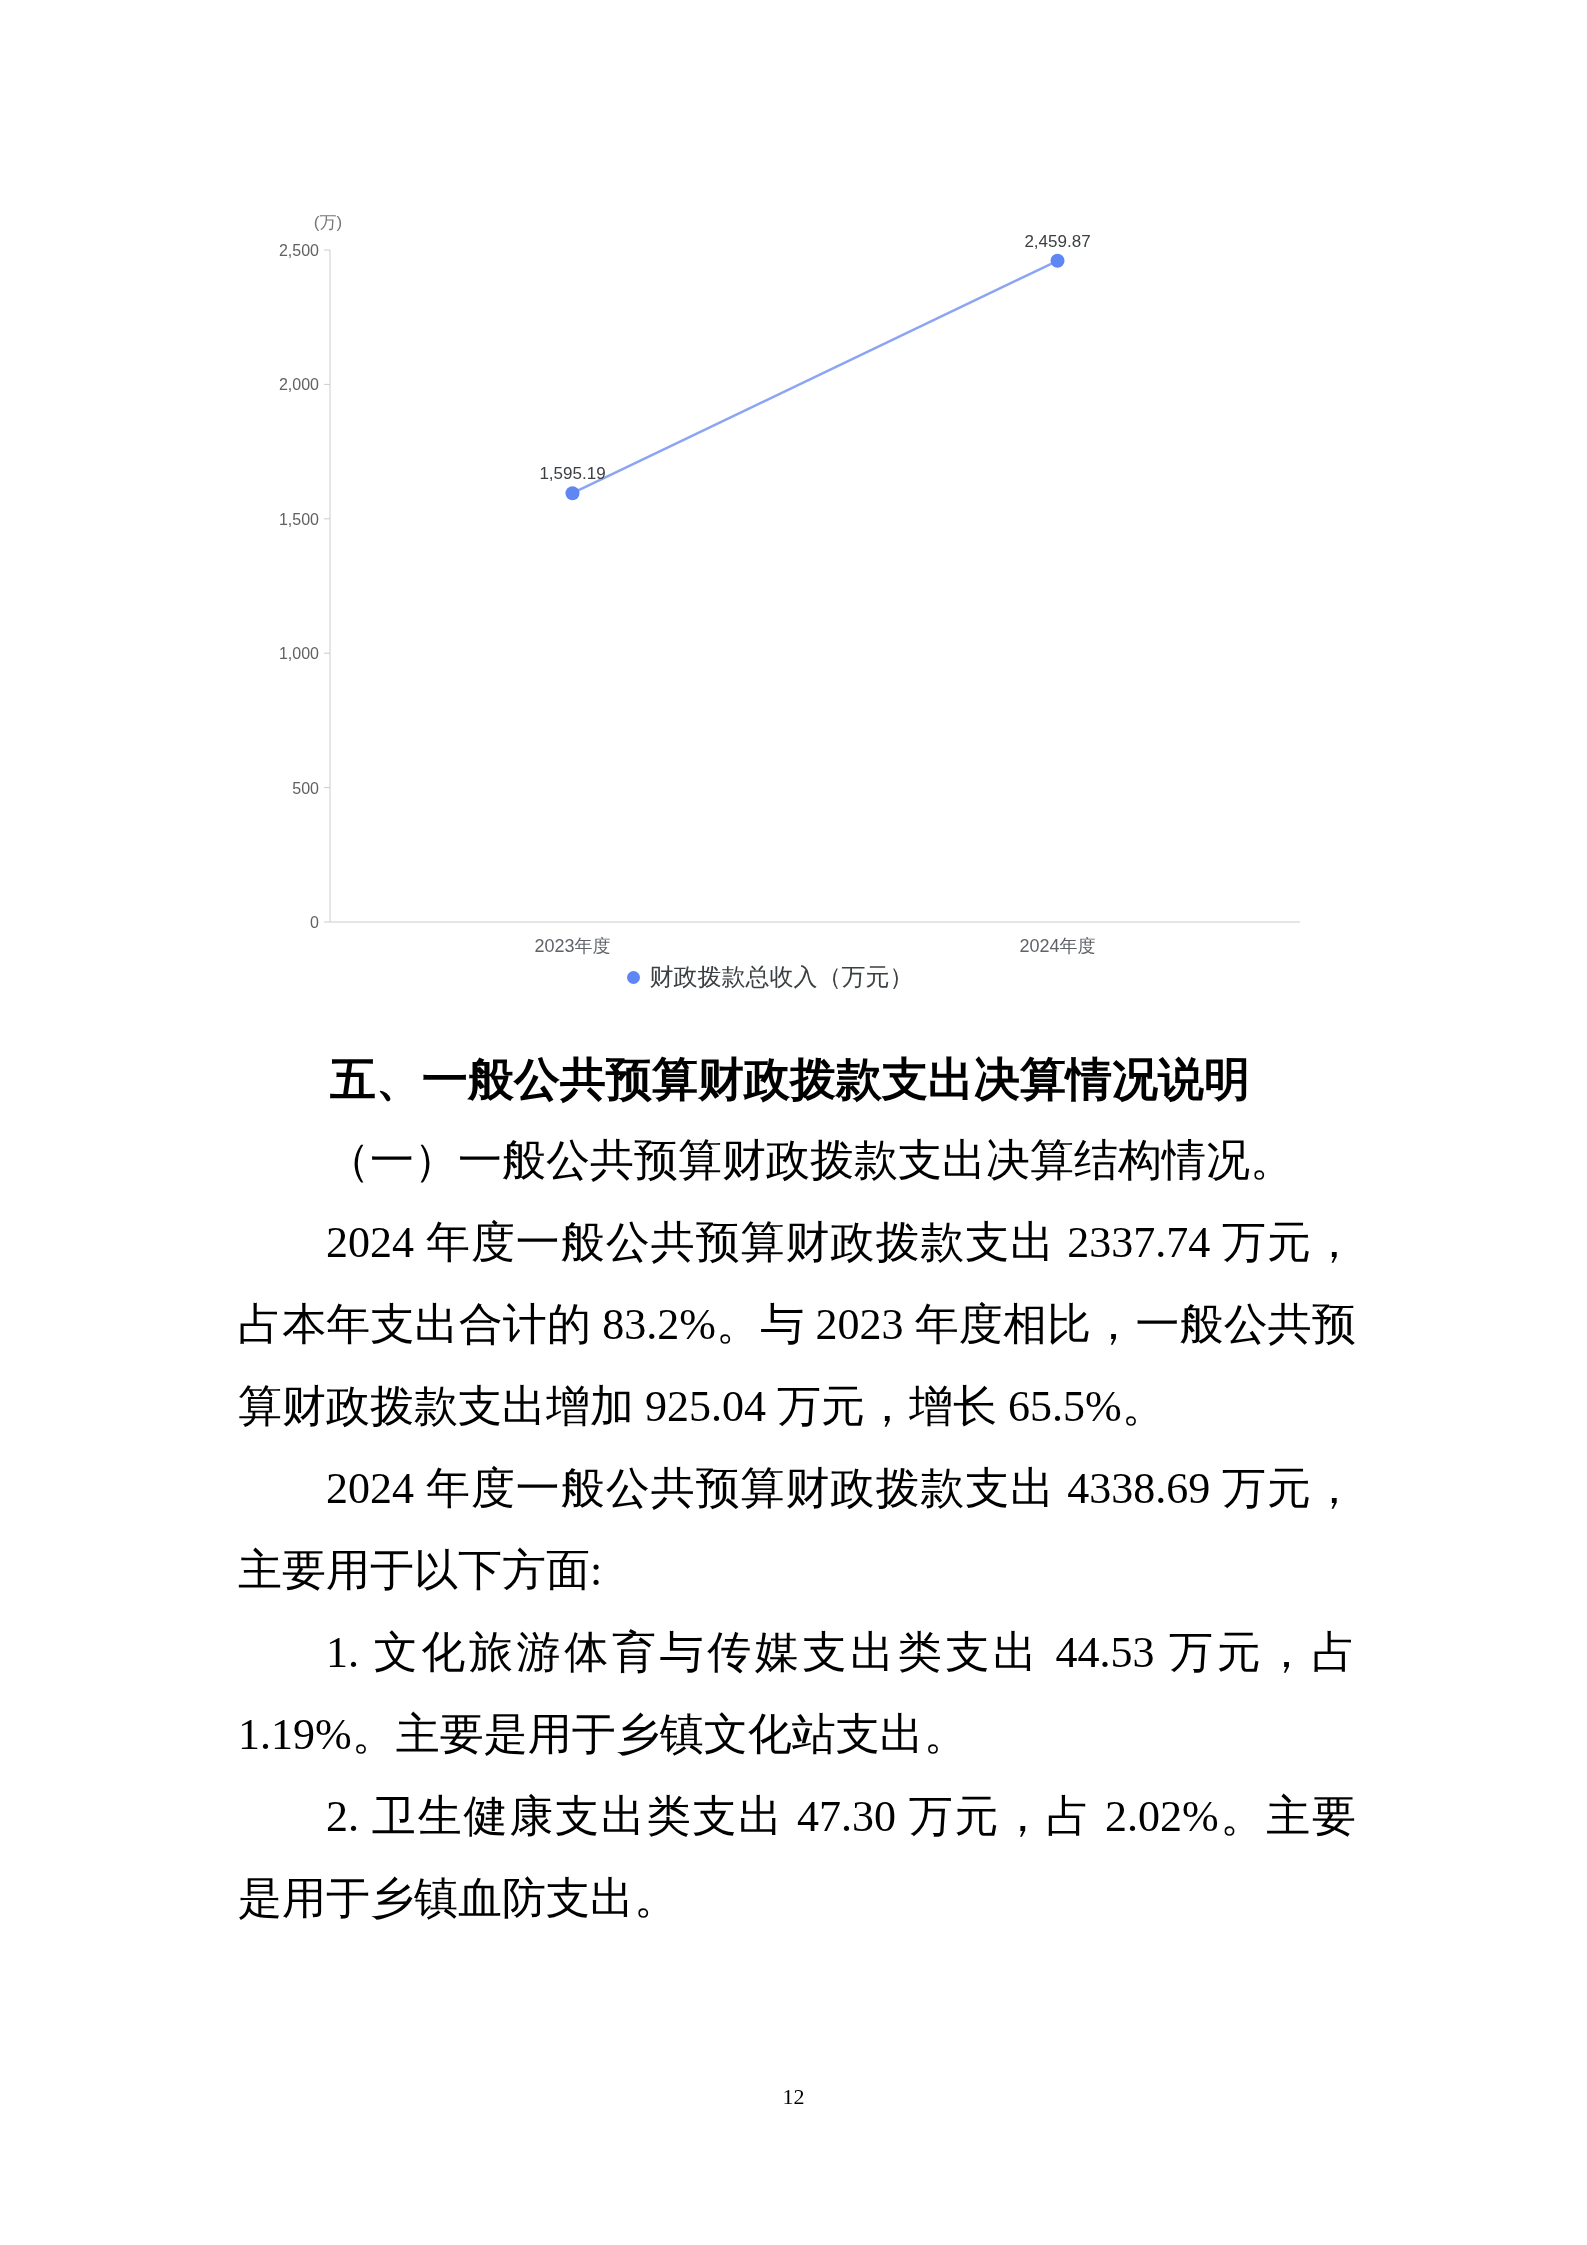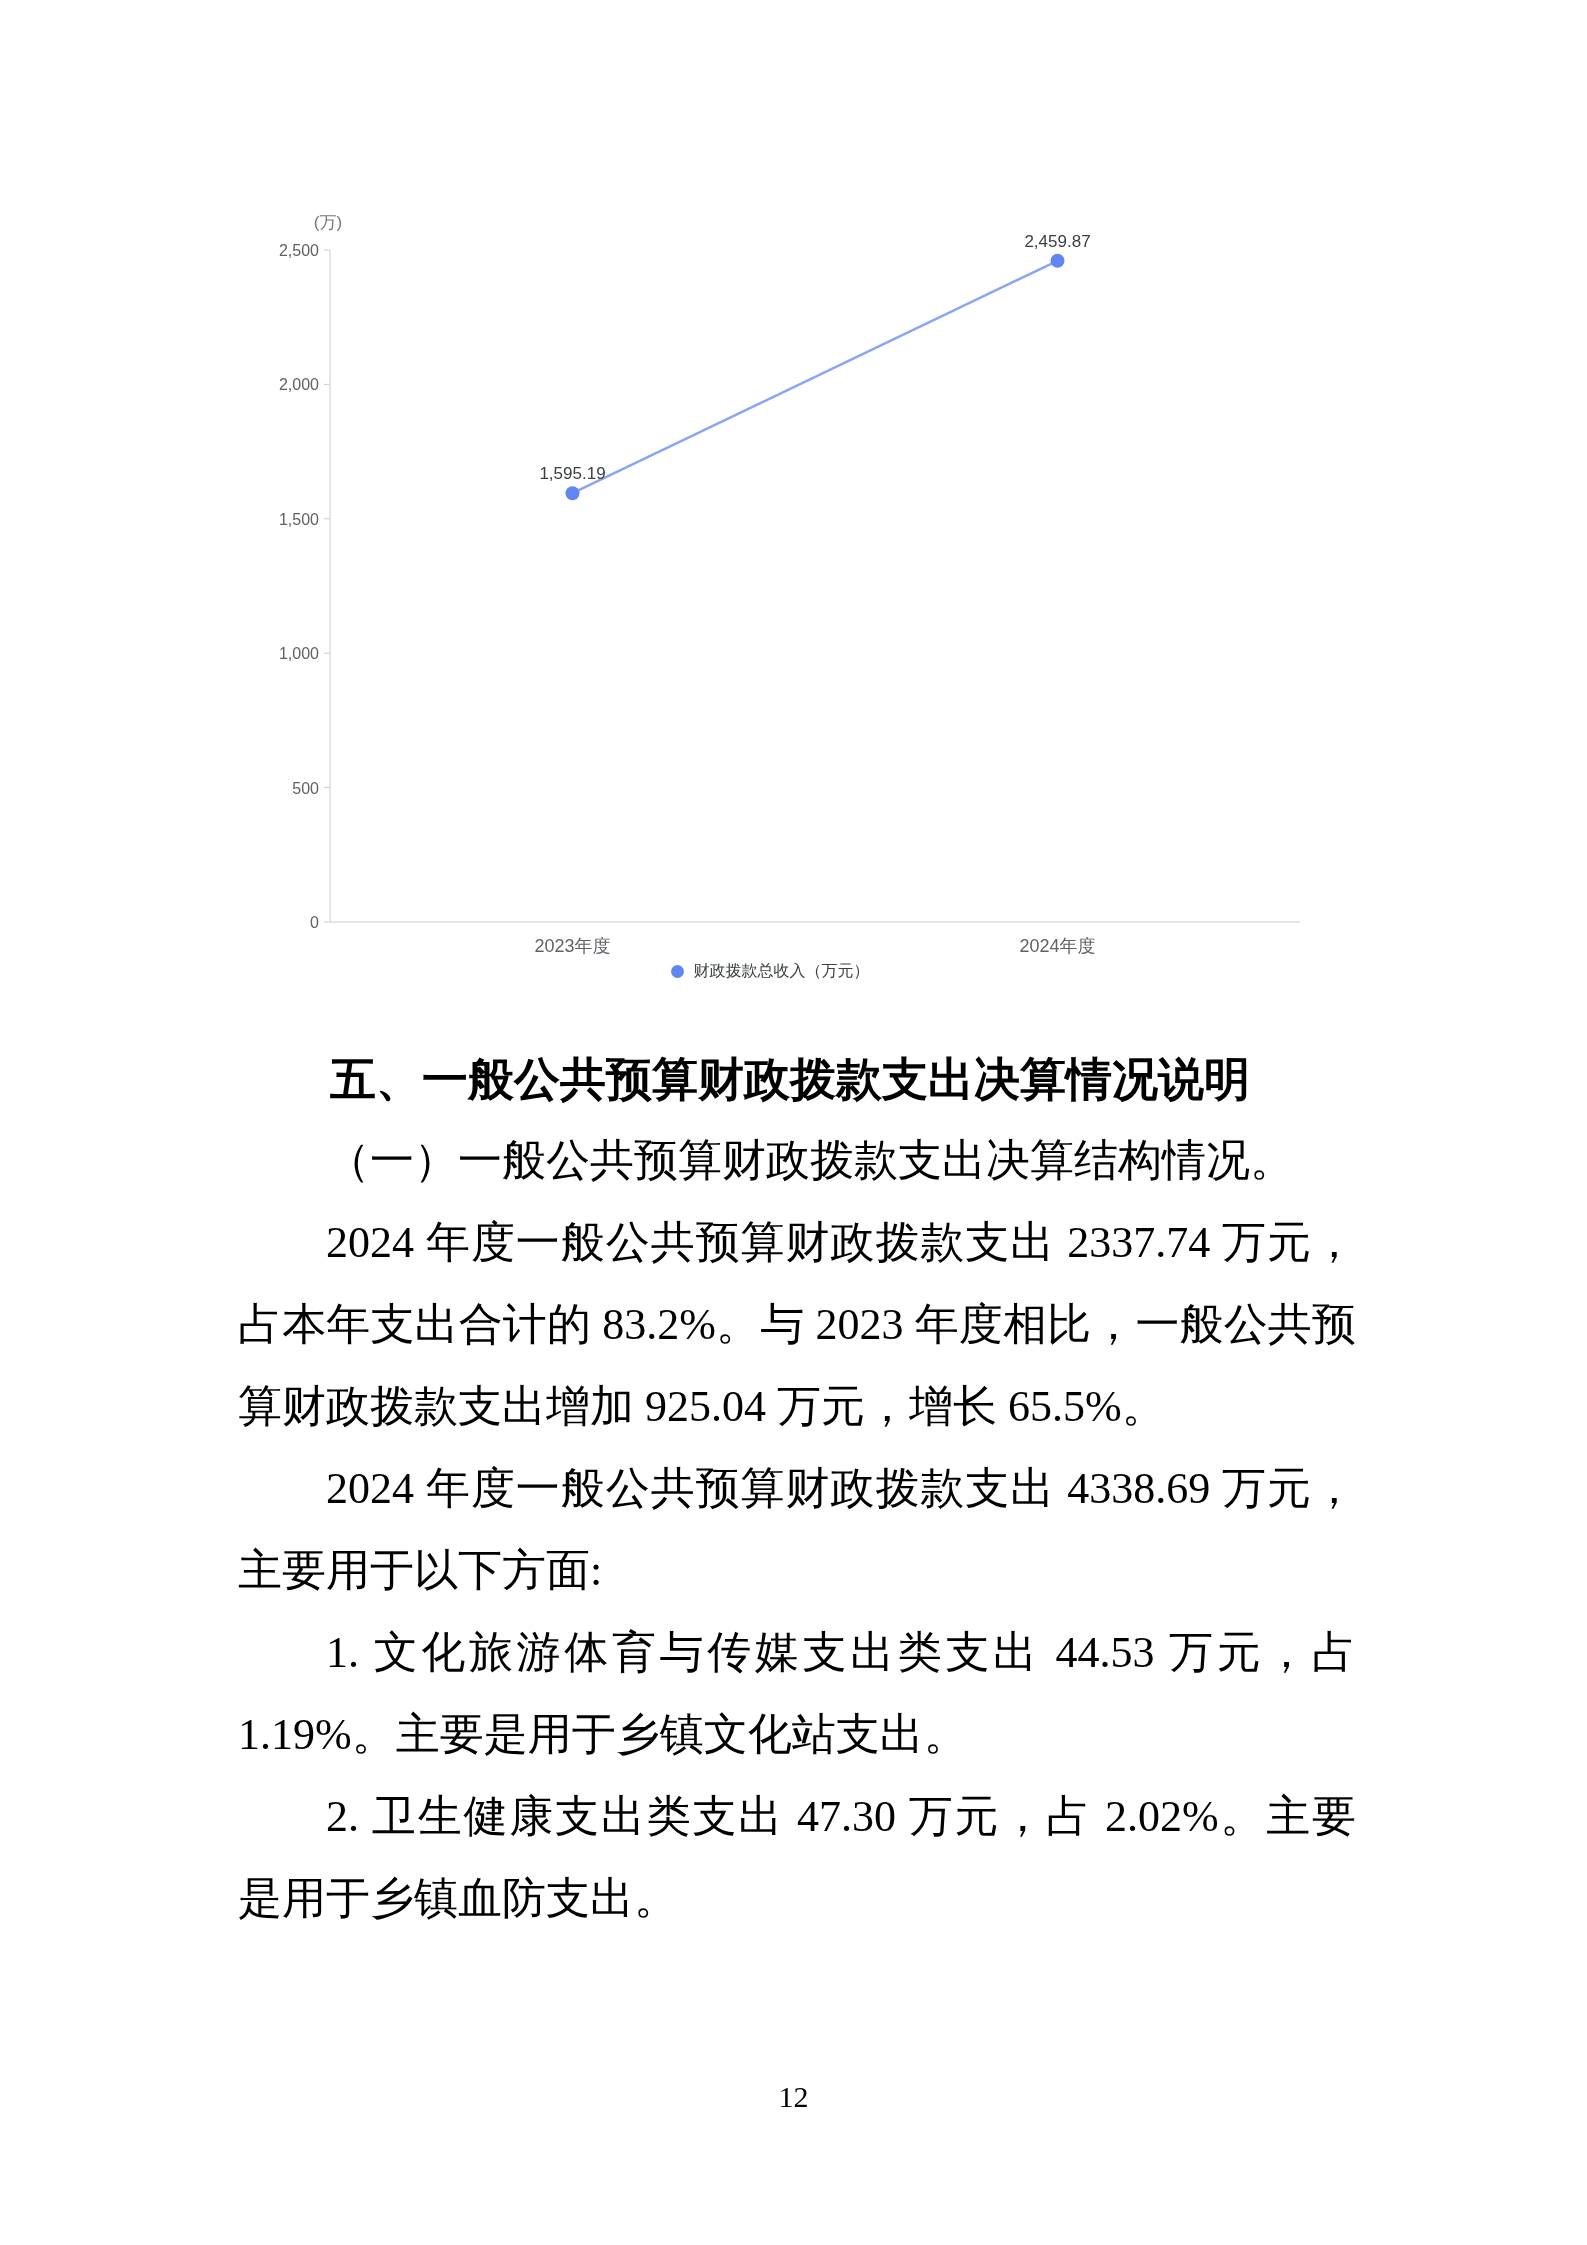--- a/index.html
+++ b/index.html
@@ -16,21 +16,21 @@
   .tick-label   { font-size: 16px; fill: #616161; }
   .x-axis-label { font-size: 18px; fill: #5f6368; }
   .point-label  { font-size: 17px; fill: #3c4043; }
   .unit-label   { font-size: 17px; fill: #757575; }
   .legend {
     display: flex; justify-content: center; align-items: center;
     gap: 10px; margin-top: 4px;
     font-family: "Liberation Sans", sans-serif;
   }
   .legend-dot { width: 13px; height: 13px; border-radius: 50%; display: inline-block; }
-  .legend-label { font-size: 16px; color: #3c4043; }
+  .legend-label { font-size: 24px; color: #3c4043; }
 
   
   .doc { position: absolute; left: 238px; top: 1038px; width: 1118px; }
   .heading {
     font-family: "Liberation Sans", sans-serif;
     font-weight: bold;
     font-size: 46px;
     line-height: 82px;
     color: #000000;
     text-indent: 2em;
@@ -40,21 +40,21 @@
     font-size: 44px;
     line-height: 82px;
     color: #000000;
     text-indent: 2em;
     text-align: justify;
     text-justify: inter-character;
   }
   .page-number {
     position: absolute; left: 0; right: 0; top: 2078px;
     text-align: center;
-    font-size: 30px; line-height: 38px;
+    font-size: 22px; line-height: 38px;
     color: #000000;
   }
 </style>
 </head>
 <body>
 
 <div class="page">
 
   <figure class="chart">
     <svg width="1080" height="792" viewBox="0 0 1080 792">

